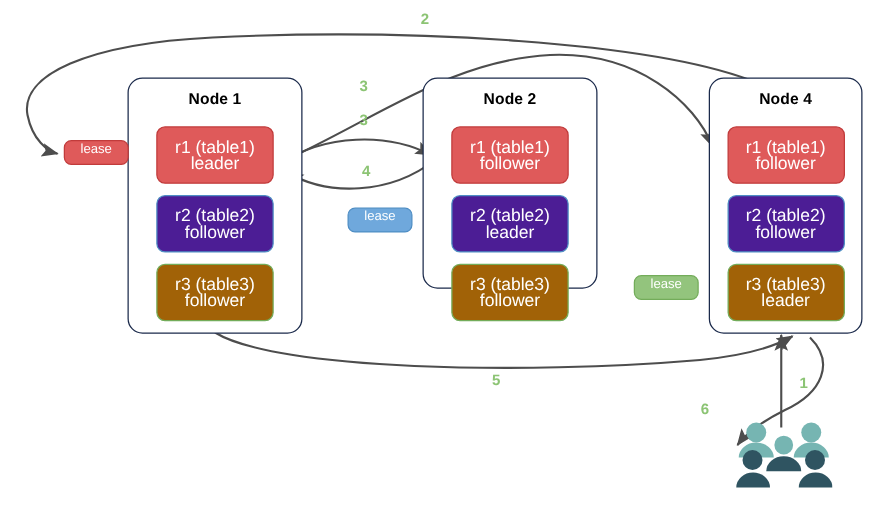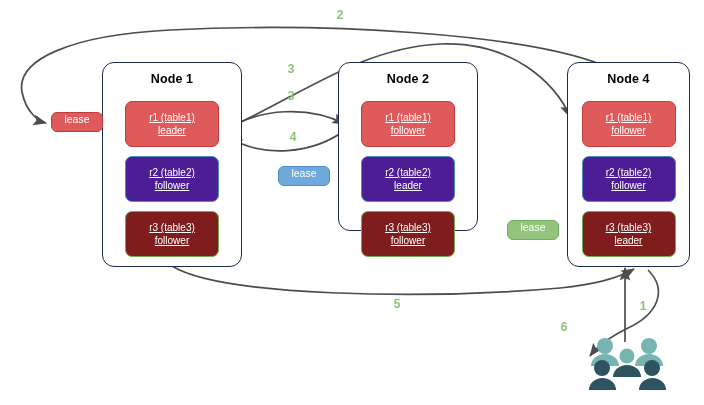--- a/index.html
+++ b/index.html
@@ -45,36 +45,35 @@
     box-sizing: border-box;
     width: 94px;
     height: 46px;
     margin: 0 auto 9px auto;
     border-radius: 7px;
     display: flex;
     flex-direction: column;
     align-items: center;
     justify-content: center;
     color: #ffffff;
-    font-size: 10px;
+    font-size: 14px;
     line-height: 13px;
     text-align: center;
-    text-decoration: underline;
   }
   .replica .line2 { display: block; }
   .rep-red {
     background: #df5a5a;
     border: 1.6px solid #c13b3b;
   }
   .rep-blue {
     background: #4c1d95;
     border: 1.6px solid #4f8ec4;
   }
   .rep-green {
-    background: #7f1d1d;
+    background: #a16207;
     border: 1.6px solid #73ac5a;
   }
   .lease {
     position: absolute;
     box-sizing: border-box;
     border-radius: 6px;
     display: flex;
     align-items: flex-start;
     justify-content: center;
     color: #ffffff;

